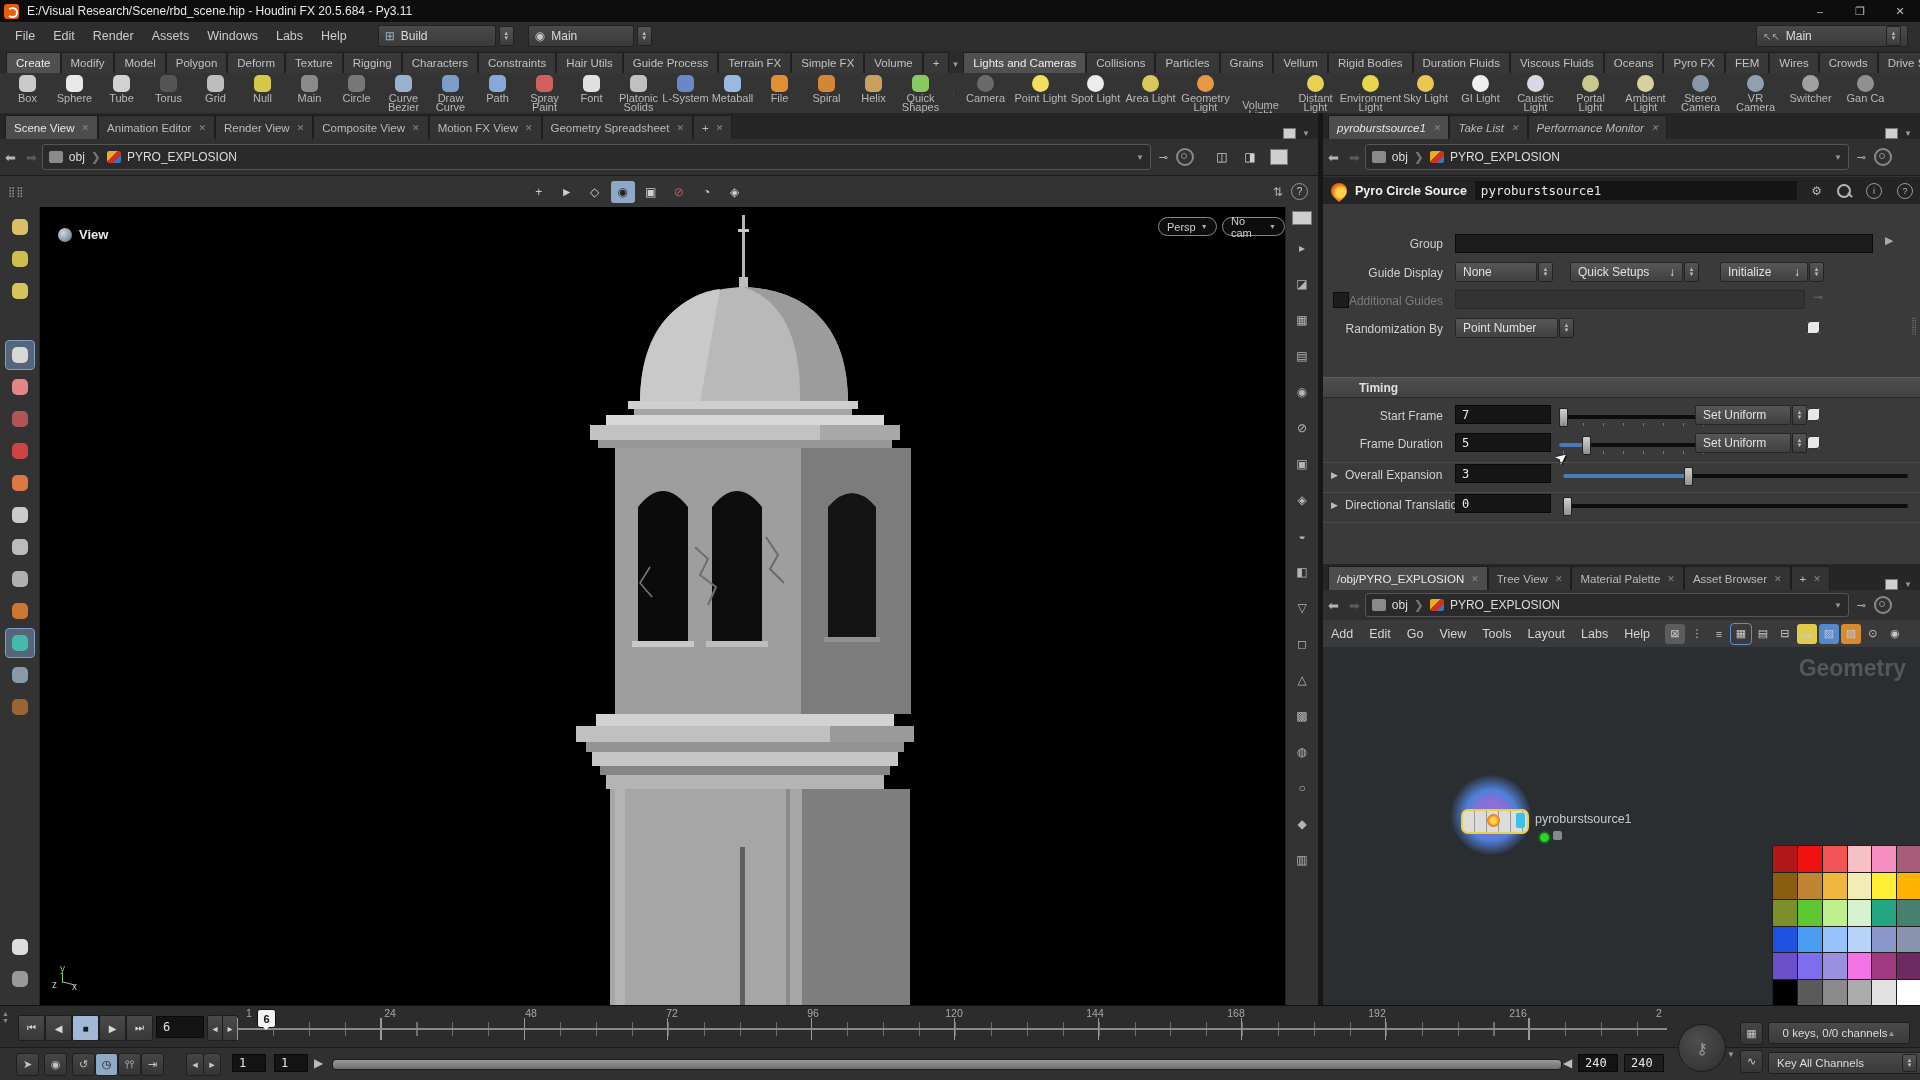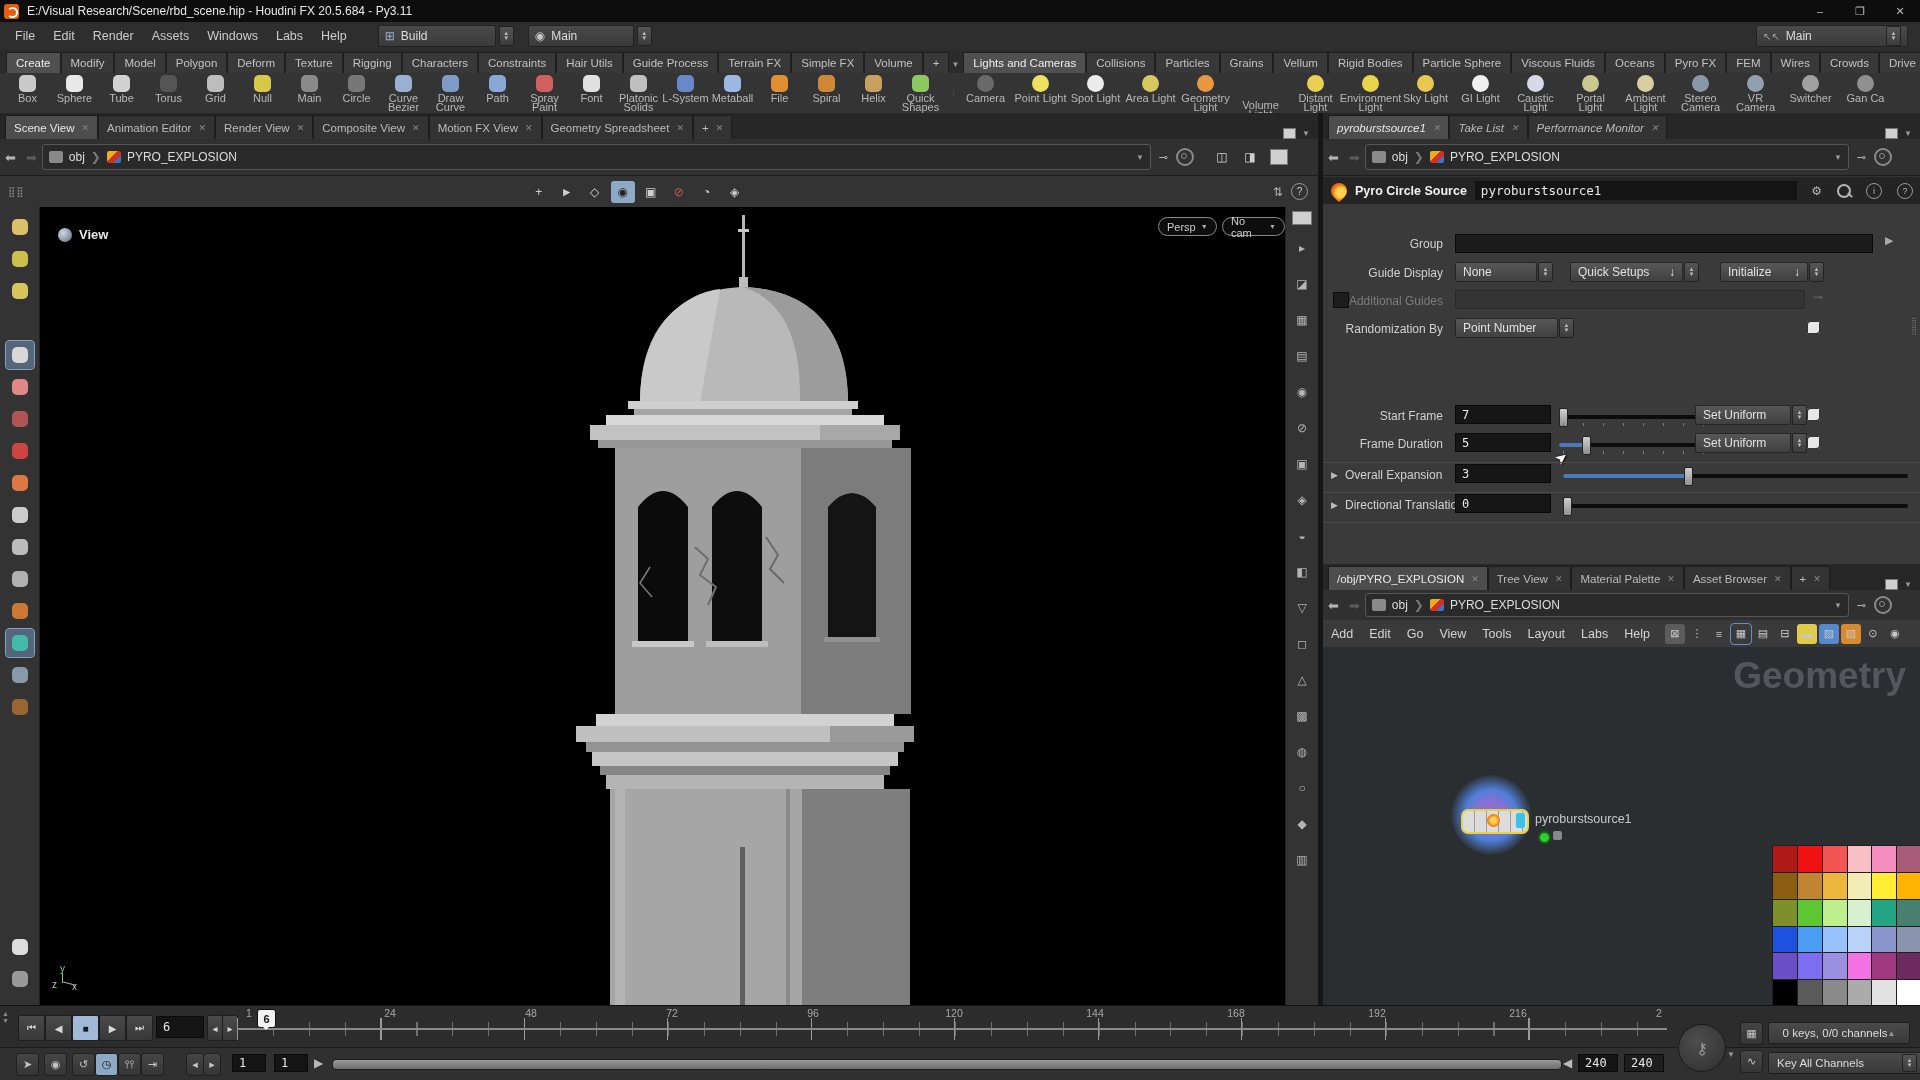--- a/index.html
+++ b/index.html
@@ -87,21 +87,21 @@
   .ticks{position:absolute;height:3px;background:repeating-linear-gradient(90deg,#777 0 1px,transparent 1px 20px);}
   .dice{position:absolute;width:13px;height:13px;background:#e8e8e8;border-radius:2px;box-shadow:inset 2px 2px 0 -1px #333,inset -2px -2px 0 -1px #333;}
   .collapser{position:absolute;color:#bbb;font-size:9px;}
   .cursorarrow{position:absolute;color:#fff;font-size:15px;text-shadow:0 0 2px #000,1px 1px 1px #000;transform:rotate(-38deg);}
   
   .netmenu{position:absolute;left:1323px;top:620px;width:597px;height:27px;background:#3a3a3a;border-bottom:1px solid #202020;display:flex;align-items:center;}
   .netmenuitem{padding:0 8px;color:#d5d5d5;font-size:12.5px;}
   .nmico{width:20px;height:20px;display:flex;align-items:center;justify-content:center;border-radius:3px;margin:0 1px;color:#c8c8c8;font-size:11px;}
   .nmico.active{background:#5c5c5c;}
   .netcanvas{position:absolute;left:1323px;top:647px;width:597px;height:358px;background:#2b2e31;overflow:hidden;}
-  .watermark{position:absolute;right:14px;top:8px;color:#53575b;font-size:37px;font-weight:bold;}
+  .watermark{position:absolute;right:14px;top:8px;color:#53575b;font-size:23px;font-weight:bold;}
   .palette{position:absolute;left:449px;top:198px;width:148px;height:160px;display:grid;grid-template-columns:repeat(6,1fr);grid-auto-rows:1fr;gap:1px;background:#1f1f1f;border:1px solid #1f1f1f;}
   .swatch{width:100%;height:100%;}
   .nodeglow{position:absolute;left:128px;top:128px;width:80px;height:80px;border-radius:50%;background:radial-gradient(circle,#8a6fd4 0 25%,#4f7fd8 45%,rgba(60,80,160,0) 72%);}
   .nodebody{position:absolute;left:138px;top:162px;width:64px;height:21px;border:2px solid #e8d33f;border-radius:7px;background:repeating-linear-gradient(90deg,#dcdcdc 0 11px,#9a9a9a 11px 12px);overflow:hidden;}
   .nodeflame{position:absolute;left:24px;top:3px;width:13px;height:13px;border-radius:50%;background:radial-gradient(circle,#ffd24d 0 30%,#f07818 65%,#c8743a);}
   .nodeseg{position:absolute;right:2px;top:2px;width:9px;height:15px;background:#3ac1e8;border-radius:2px;}
   .nodelabel{position:absolute;left:212px;top:165px;color:#c9c9c9;font-size:12.5px;}
   .badge{position:absolute;width:9px;height:9px;border-radius:50%;}
   
   .timeline{position:absolute;left:0;top:1005px;width:1920px;height:42px;background:#2c2c2c;border-top:1px solid #111;}
@@ -191,21 +191,21 @@
     <div style="color:#999;font-size:8px;margin:0 4px 4px 2px;">▼</div>
     <div class="shelfdiv">⋮⋮⋮⋮</div>
     <div style="display:flex;align-items:flex-end;">
 
     <div class="stab active">Lights and Cameras</div>
         <div class="stab">Collisions</div>
         <div class="stab">Particles</div>
         <div class="stab">Grains</div>
         <div class="stab">Vellum</div>
         <div class="stab">Rigid Bodies</div>
-        <div class="stab">Particle Sphere</div>
+        <div class="stab">Duration Fluids</div>
         <div class="stab">Viscous Fluids</div>
         <div class="stab">Oceans</div>
         <div class="stab">Pyro FX</div>
         <div class="stab">FEM</div>
         <div class="stab">Wires</div>
         <div class="stab">Crowds</div>
         <div class="stab">Drive Simulation</div>
       </div>
   </div>
 
@@ -728,20 +728,21 @@
     <span style="position:absolute;left:490px;top:113px;color:#666;">⊸</span>
 
     <div class="plabel" style="left:0;top:145px;width:120px;">Randomization By</div>
     <div class="dd" style="left:132px;top:141px;width:103px;">
         <span>Point Number</span>
       </div>
     <div class="spin" style="position:absolute;left:236px;top:141px;"></div>
     <div class="dice" style="left:484px;top:144px;"></div>
 
 
+    <div class="sechdr" style="top:200px;">Timing</div>
 
     <div class="plabel" style="left:0;top:232px;width:120px;">Start Frame</div>
     <div class="pfield" style="left:132px;top:228px;width:96px;">7</div>
     <div class="track" style="left:203px;top:238px;width:164px;left:236px;">
       <div class="handle" style="left:0;"></div>
     </div>
     <div class="ticks" style="left:240px;top:246px;width:158px;"></div>
     <div class="dd" style="left:372px;top:228px;width:96px;">
         <span>Set Uniform</span>
       </div>

